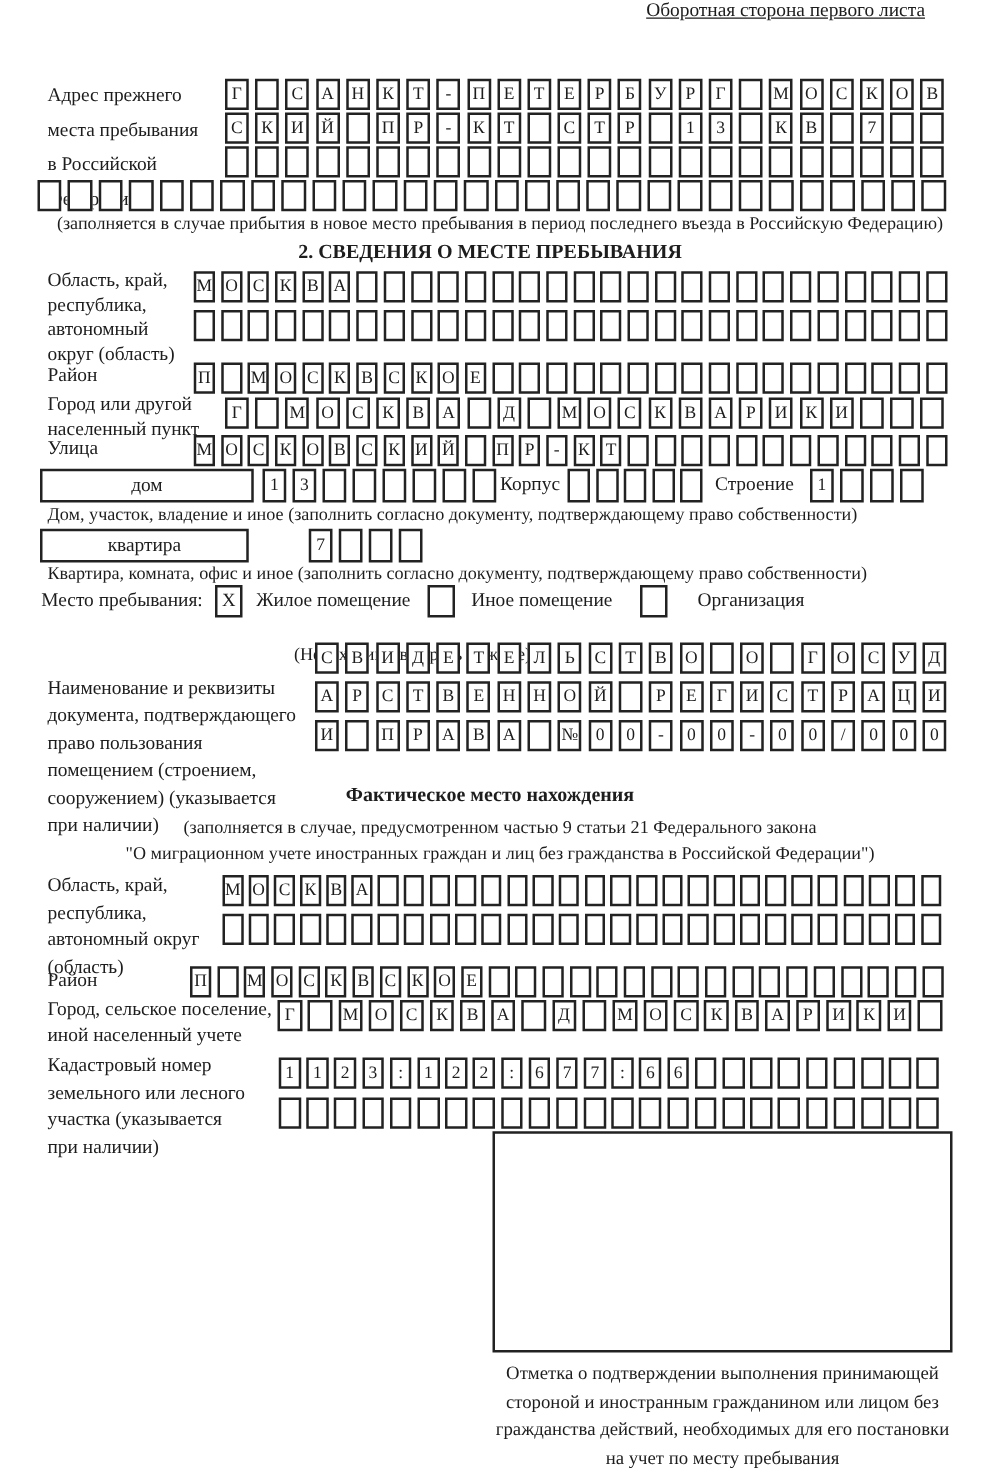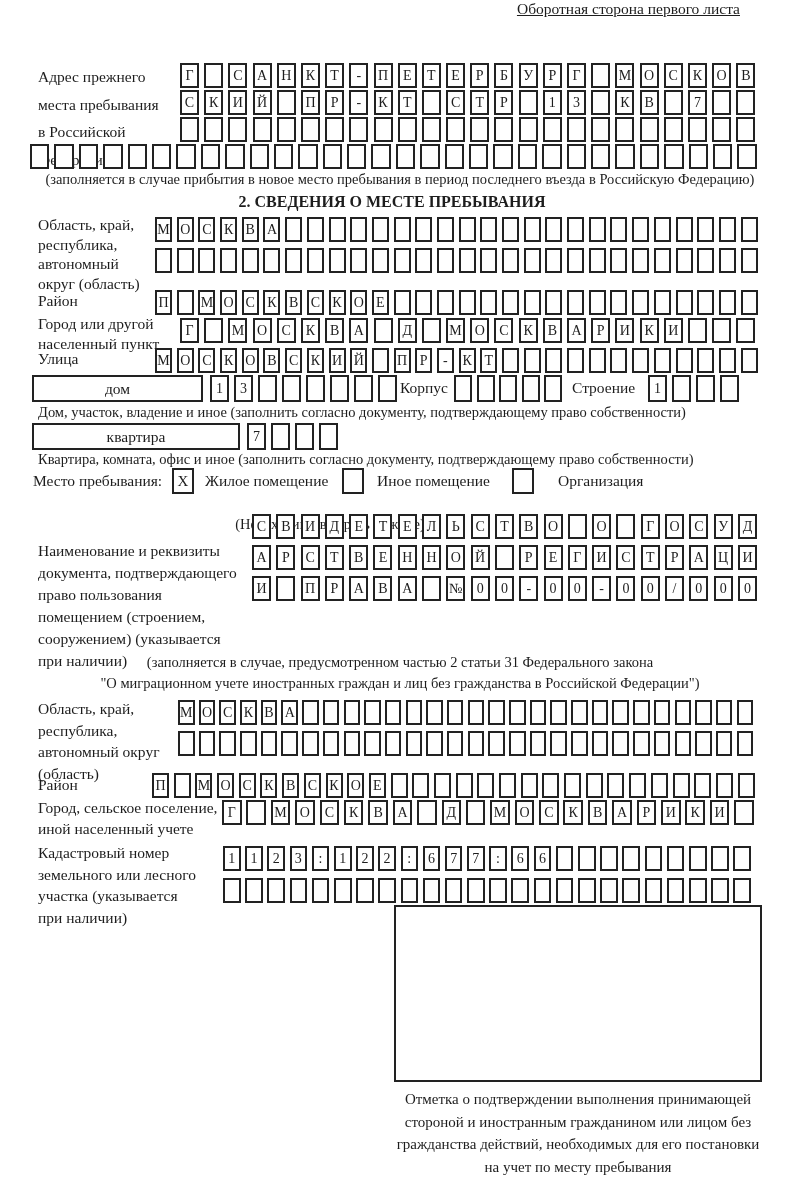--- a/index.html
+++ b/index.html
@@ -335,21 +335,21 @@
     </div>
   <div class="abs lbl" style="left:572px; top:379px;">Строение</div>
   <div class="abs boxrow" style="left:648px; top:375px; --w:19px; --g:5px; --h:27px;">
       <span class="cbox">1</span>
       <span class="cbox"></span>
       <span class="cbox"></span>
       <span class="cbox"></span>
     </div>
   <div class="abs cap" style="left:38px; top:404px;">Дом, участок, владение и иное (заполнить согласно документу, подтверждающему право собственности)</div>
 
-  <div class="abs frame" style="left:32px; top:423px; width:208px;">квартира</div>
+  <div class="abs frame" style="left:32px; top:423px; width:167px;">квартира</div>
   <div class="abs boxrow" style="left:247px; top:423px; --w:19px; --g:5px; --h:27px;">
       <span class="cbox">7</span>
       <span class="cbox"></span>
       <span class="cbox"></span>
       <span class="cbox"></span>
     </div>
   <div class="abs cap" style="left:38px; top:451px;">Квартира, комната, офис и иное (заполнить согласно документу, подтверждающему право собственности)</div>
 
   <div class="abs lbl" style="left:33px; top:472px;">Место пребывания:</div>
   <div class="abs chk" style="left:172px; top:468px;">X</div>
@@ -429,21 +429,22 @@
       <span class="cbox">0</span>
       <span class="cbox">-</span>
       <span class="cbox">0</span>
       <span class="cbox">0</span>
       <span class="cbox">/</span>
       <span class="cbox">0</span>
       <span class="cbox">0</span>
       <span class="cbox">0</span>
     </div>
 
-  <div class="abs cap center" style="top:654px;">(заполняется в случае, предусмотренном частью 2 статьи 31 Федерального закона</div>
+  <div class="abs title" style="top:628px;">Фактическое место нахождения</div>
+  <div class="abs cap center" style="top:654px;">(заполняется в случае, предусмотренном частью 9 статьи 21 Федерального закона</div>
   <div class="abs cap center" style="top:675px;">"О миграционном учете иностранных граждан и лиц без гражданства в Российской Федерации")</div>
 
   <div class="abs ml" style="left:38px; top:698px; --lh:21.5px;">Область, край,
 республика,
 автономный округ
 (область)</div>
   <div class="abs boxrow" style="left:178px; top:700px; --w:16.5px; --g:4.2px;">
       <span class="cbox">М</span>
       <span class="cbox">О</span>
       <span class="cbox">С</span>

